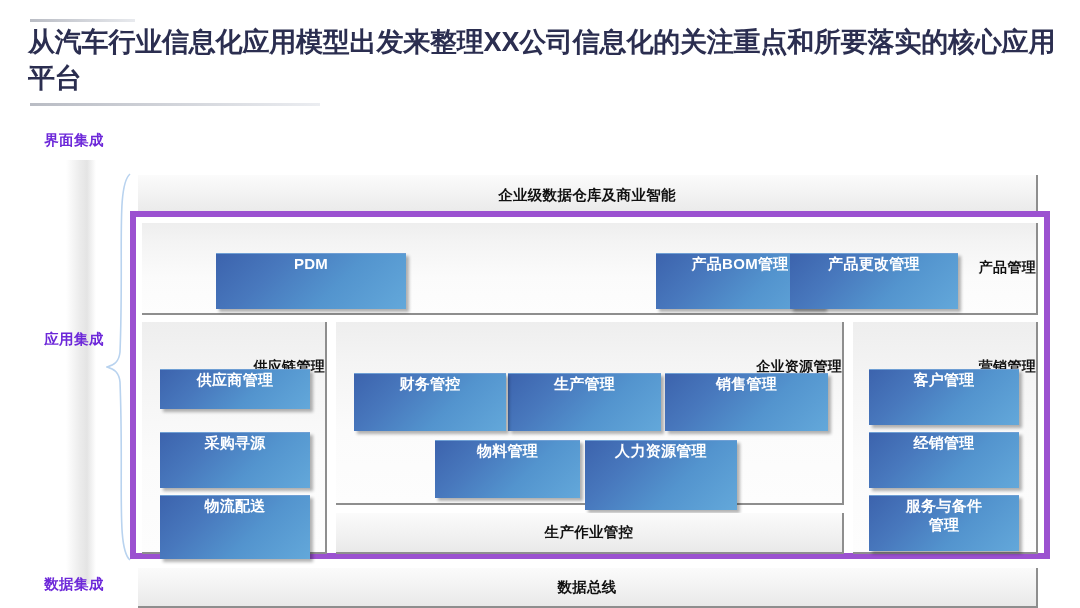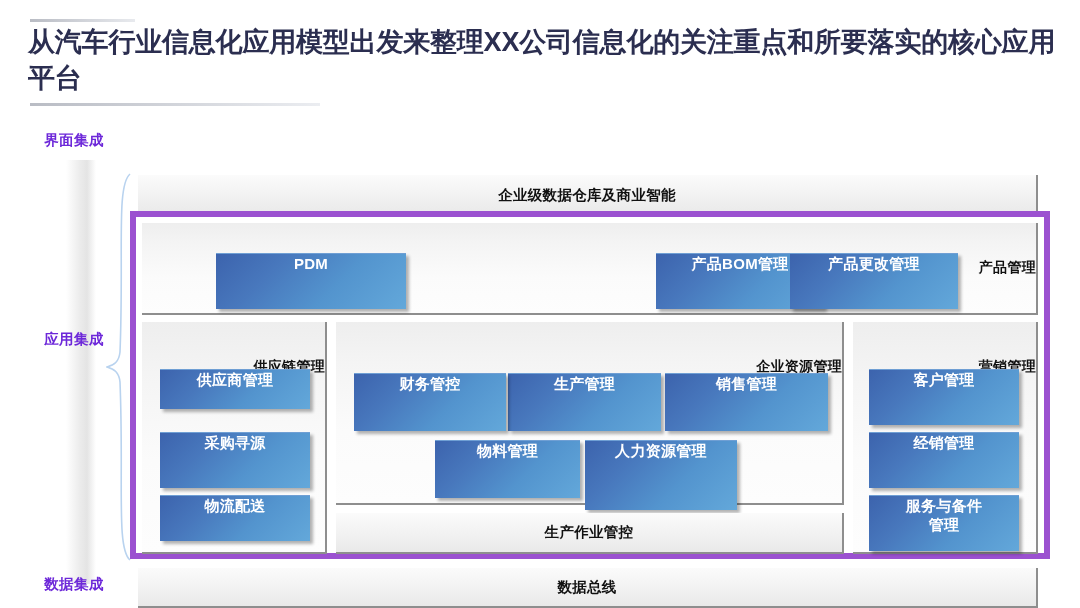--- a/index.html
+++ b/index.html
@@ -172,21 +172,21 @@
 
   <div class="group" style="left:142px; top:322px; width:185px; height:232px;">
     <div class="group-title">供应链管理</div>
   </div>
   <div class="tile" style="left:160px; top:369px; width:150px; height:40px;">
     <span>供应商管理</span>
   </div>
   <div class="tile" style="left:160px; top:432px; width:150px; height:56px;">
     <span>采购寻源</span>
   </div>
-  <div class="tile" style="left:160px; top:495px; width:150px; height:46px;">
+  <div class="tile" style="left:160px; top:495px; width:150px; height:64px;">
     <span>物流配送</span>
   </div>
 
   <div class="group" style="left:336px; top:322px; width:508px; height:183px;">
     <div class="group-title">企业资源管理</div>
   </div>
   <div class="tile" style="left:508px; top:373px; width:153px; height:58px;">
     <span>生产管理</span>
   </div>
   <div class="tile" style="left:354px; top:373px; width:152px; height:58px;">

